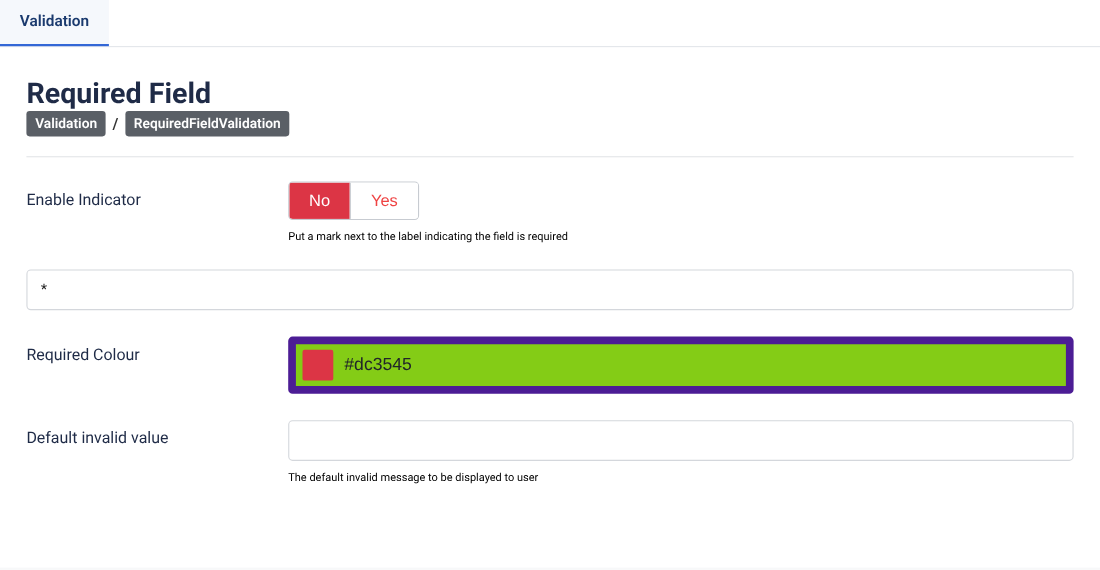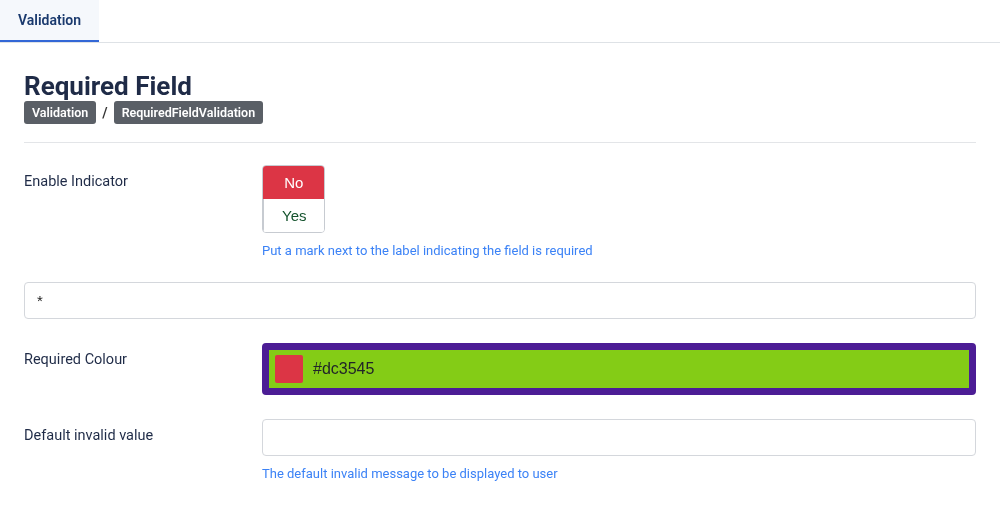--- a/index.html
+++ b/index.html
@@ -80,42 +80,41 @@
       padding-top: 8px;
     }
     .field-control {
       flex: 1;
     }
     .toggle-group {
       display: inline-flex;
       border: 1px solid #c7cbd1;
       border-radius: 4px;
       overflow: hidden;
-      flex-direction: column;
     }
     .toggle-btn {
       padding: 8px 18px;
       font-size: 15px;
       font-weight: 500;
       cursor: pointer;
       border: none;
       background: #fff;
     }
     .toggle-btn.no {
       background: #dc3545;
       color: #fff;
     }
     .toggle-btn.yes {
       background: #fff;
-      color: #14532d;
+      color: #ef4444;
       border-left: 1px solid #c7cbd1;
     }
     .help-text {
-      font-size: 13px;
-      color: #3b82f6;
+      font-size: 10px;
+      color: #000000;
       margin-top: 10px;
     }
     .text-input {
       width: 100%;
       padding: 9px 12px;
       font-size: 15px;
       border: 1px solid #d4d7dc;
       border-radius: 4px;
       color: #222;
       background: #fff;

